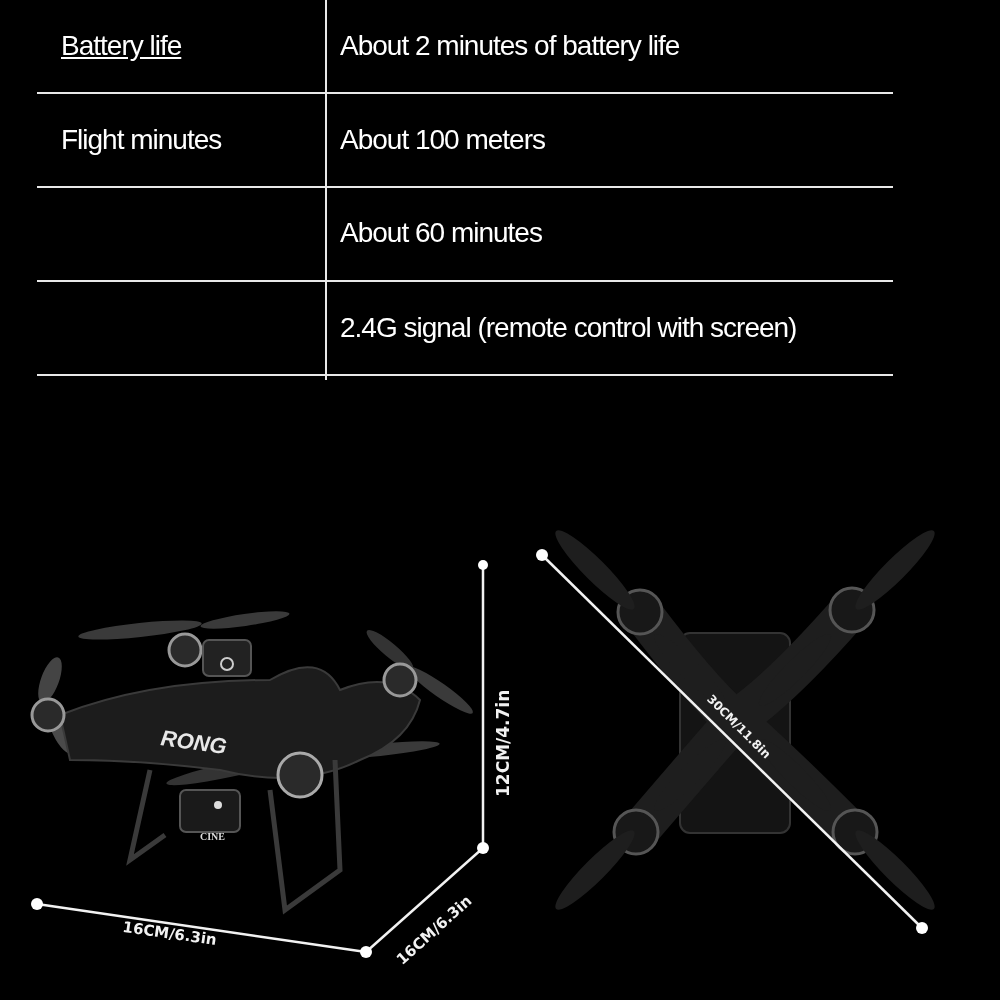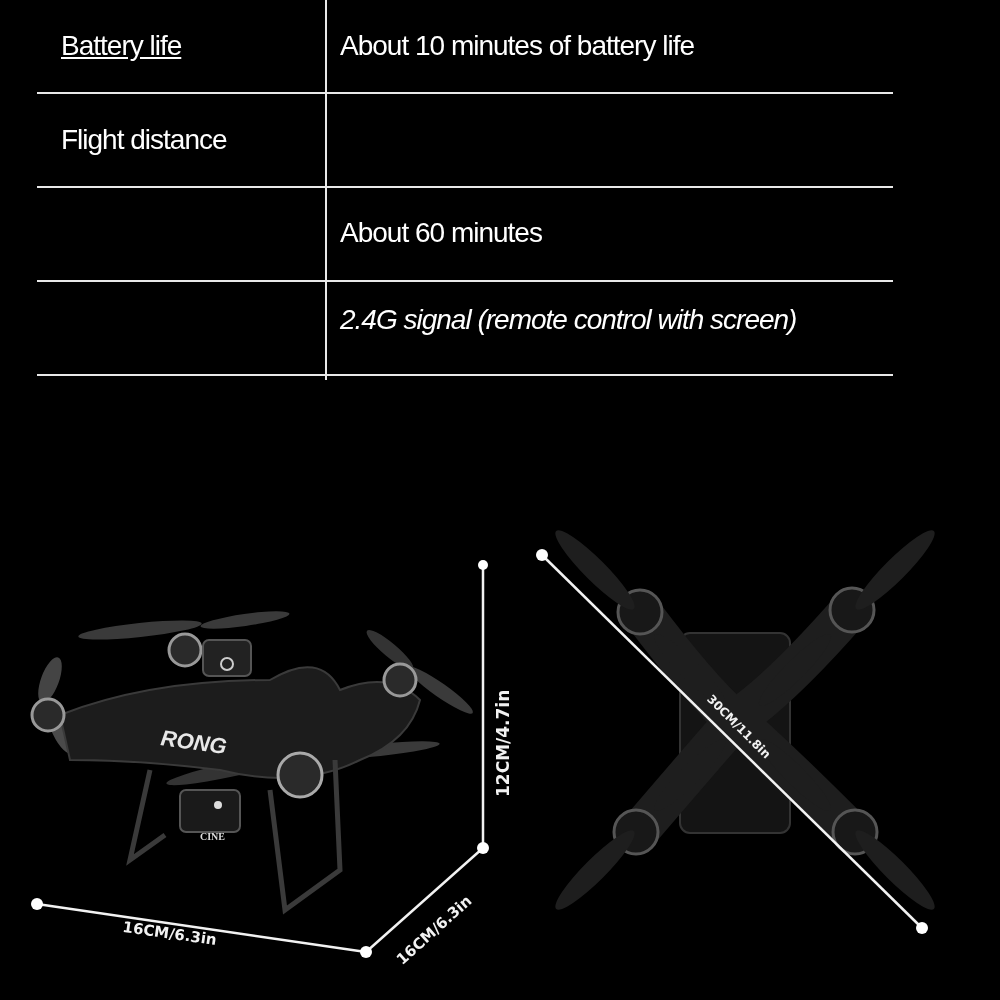--- a/index.html
+++ b/index.html
@@ -13,33 +13,34 @@
   .dim-label { position:absolute; font-family:"DejaVu Sans", sans-serif; font-weight:bold; font-size:15px; color:#f2f2f2; white-space:nowrap; transform-origin:0 0; }
   svg { position:absolute; left:0; top:0; }
 </style>
 </head>
 <body>
 
 <div class="spec-table">
   <div class="vline"></div>
   <div class="row" style="top:0;">
     <span class="label" style="top:30px;text-decoration:underline;">Battery life</span>
-    <span class="value" style="top:30px;">About 10 minutes of battery life</span>
+    <span class="value" style="top:30px;">About 2 minutes of battery life</span>
     <div class="hline"></div>
   </div>
   <div class="row" style="top:94px;">
-    <span class="label" style="top:30px;">Flight distance</span>
+    <span class="label" style="top:30px;">Flight minutes</span>
+    <span class="value" style="top:30px;">About 100 meters</span>
     <div class="hline"></div>
   </div>
   <div class="row" style="top:188px;">
     <span class="value" style="top:29px;">About 60 minutes</span>
     <div class="hline"></div>
   </div>
   <div class="row" style="top:282px;">
-    <span class="value" style="top:22px;font-style:italic;">2.4G signal (remote control with screen)</span>
+    <span class="value" style="top:30px;">2.4G signal (remote control with screen)</span>
     <div class="hline"></div>
   </div>
 </div>
 
 <svg width="1000" height="1000" viewBox="0 0 1000 1000">
 
   <g>
 
     <ellipse cx="140" cy="630" rx="62" ry="7" fill="#3a3a3a" transform="rotate(-6 140 630)"></ellipse>
     <ellipse cx="245" cy="620" rx="45" ry="6" fill="#3a3a3a" transform="rotate(-8 245 620)"></ellipse>

